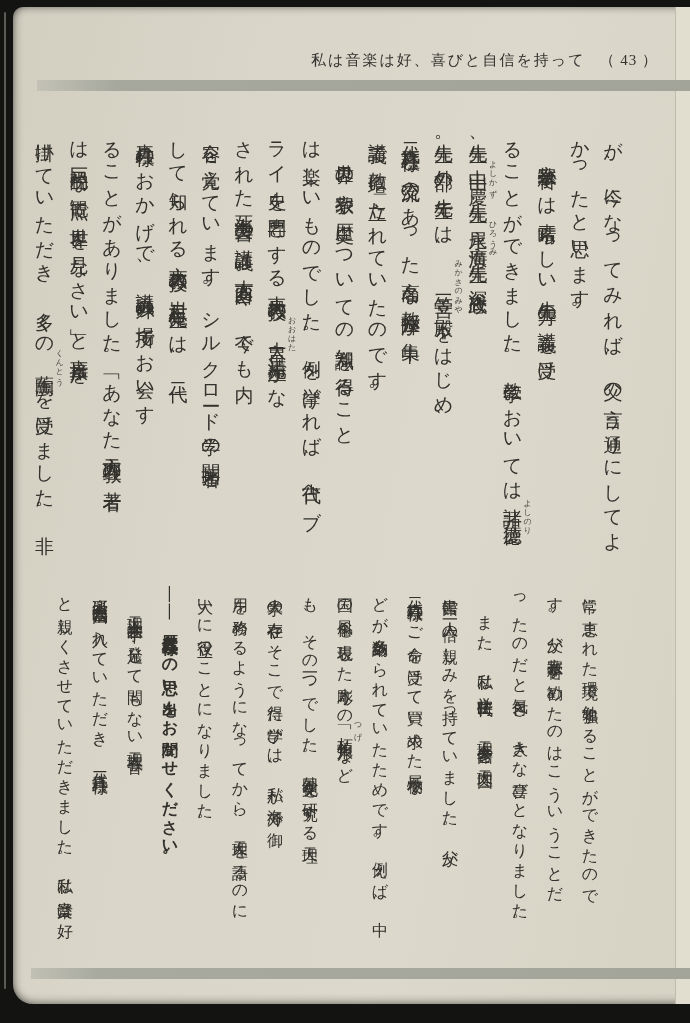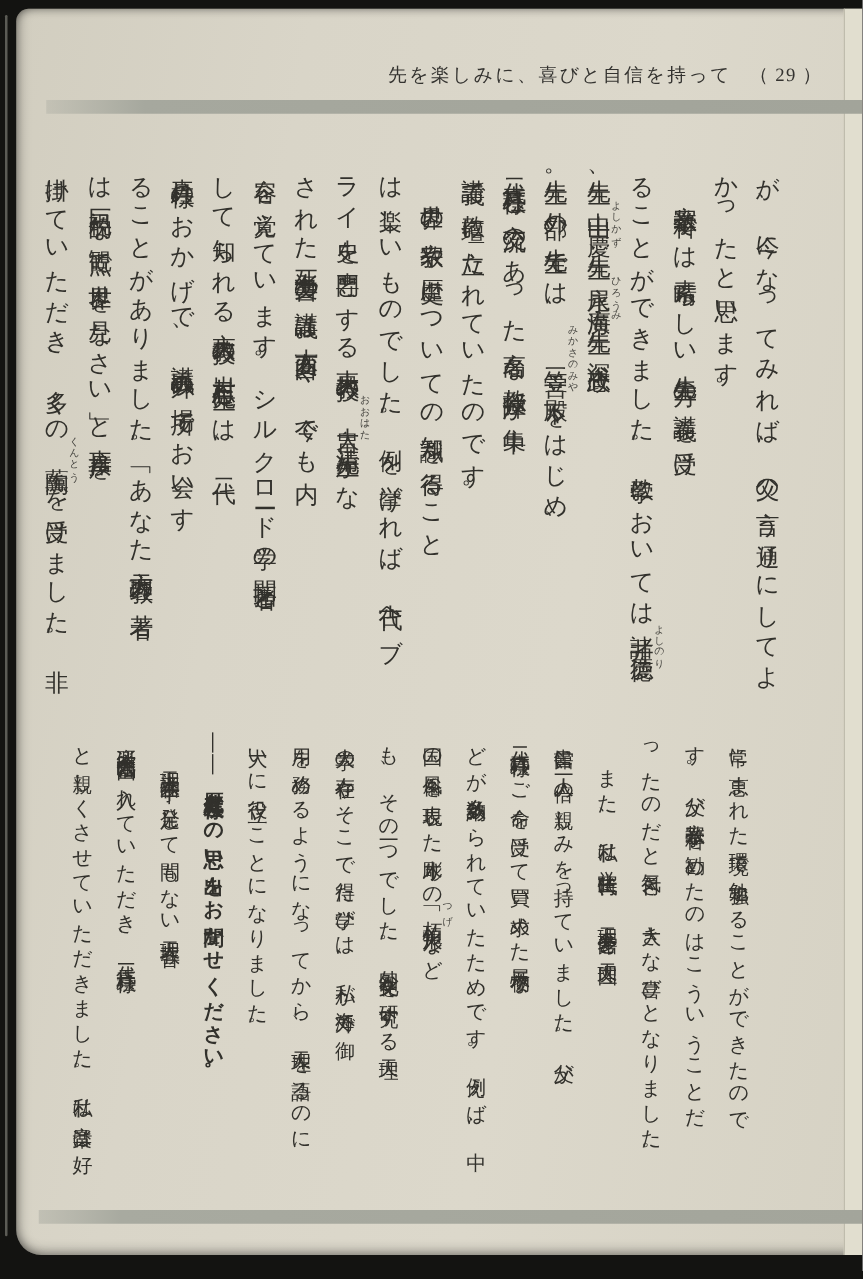--- a/index.html
+++ b/index.html
@@ -63,21 +63,21 @@
 </head>
 <body>
 
 <div id="screenshot">
   <div class="spine-line"></div>
 
   <div class="paper">
     <div class="page-edge"></div>
 
     <div class="running-head">
-      <span>先を楽しみに、喜びと自信を持って</span><span class="pageno">（ 29 ）</span>
+      <span>私は音楽は好、喜びと自信を持って</span><span class="pageno">（ 43 ）</span>
     </div>
 
     <div class="top-rule"></div>
 
     <div id="top-block" class="vblock block-top">
         <div class="tcol">が、今になってみれば、父の言う通りにしてよ</div>
         <div class="tcol">かったと思います。</div>
         <div class="tcol">　宗教学科では素晴らしい先生方の講義を受け</div>
         <div class="tcol">ることができました。教学においては諸井<ruby>慶徳<rt>よしのり</rt></ruby></div>
         <div class="tcol">先生、中山<ruby>慶一<rt>よしかず</rt></ruby>先生、永尾<ruby>廣海<rt>ひろうみ</rt></ruby>先生、深谷忠政</div>

